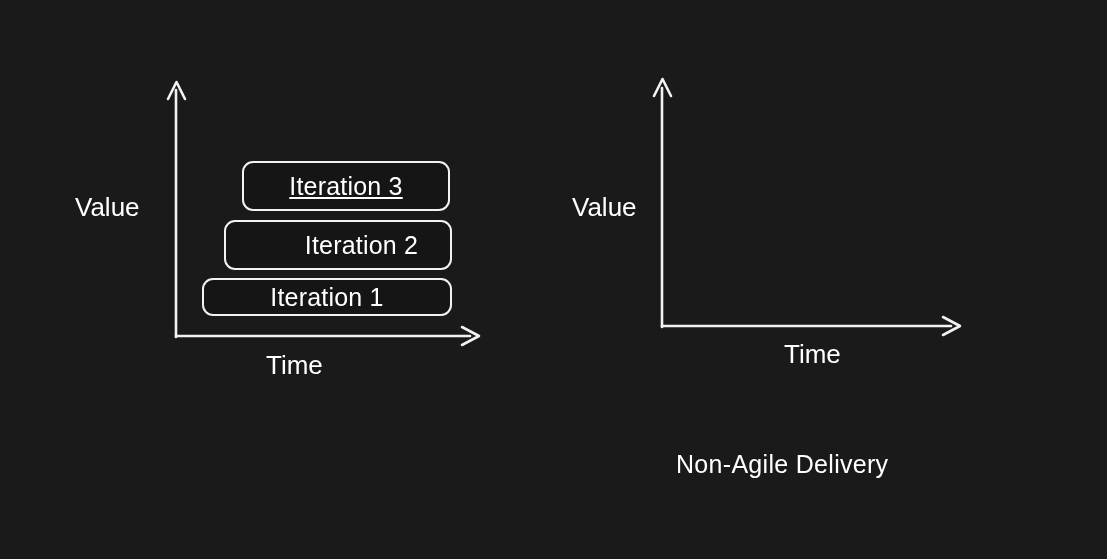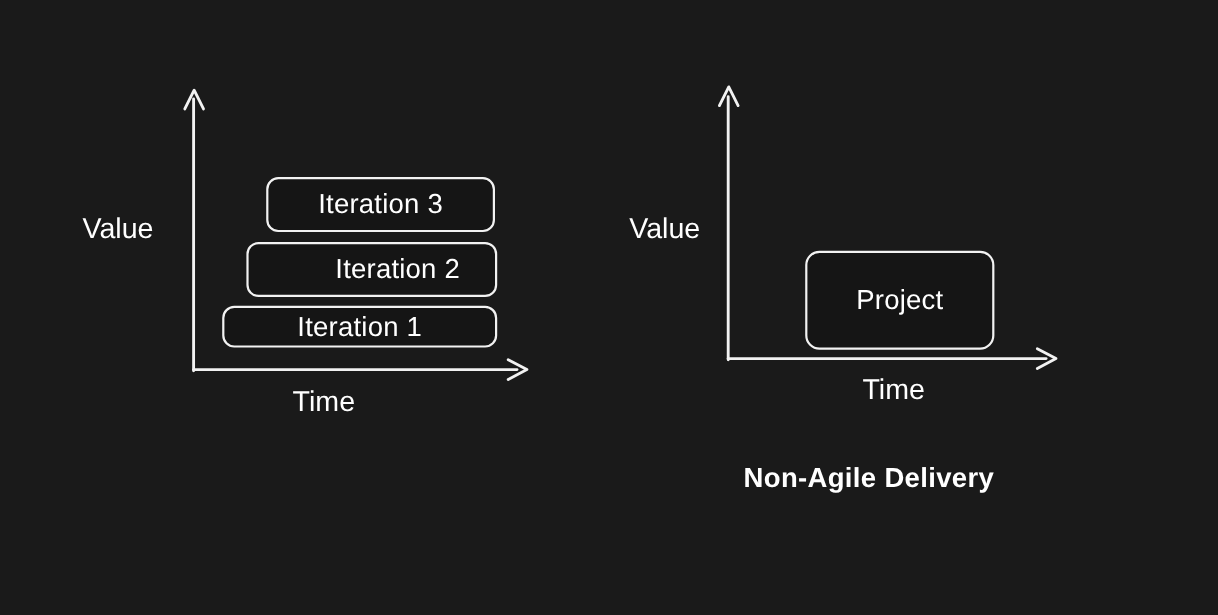--- a/index.html
+++ b/index.html
@@ -67,31 +67,31 @@
     font-weight: 400;
     letter-spacing: 0.3px;
   }
 
   
   #label-value-left { left: 75px;  top: 192px; font-size: 26px; }
   #label-time-left  { left: 266px; top: 350px; font-size: 26px; }
 
   #box-iteration-1 { left: 202px; top: 278px; width: 250px; height: 38px; font-size: 25px; }
   #box-iteration-2 { left: 224px; top: 220px; width: 228px; height: 50px; font-size: 25px; padding-left: 47px; }
-  #box-iteration-3 { left: 242px; top: 161px; width: 208px; height: 50px; font-size: 25px; }
+  #box-iteration-3 { left: 242px; top: 161px; width: 208px; height: 50px; font-size: 25px; text-decoration: underline; }
 
   #caption-agile { left: 205px; top: 447px; }
 
   
   #label-value-right { left: 572px; top: 192px; font-size: 26px; }
   #label-time-right  { left: 784px; top: 339px; font-size: 26px; }
 
   #box-project { left: 732px; top: 228px; width: 172px; height: 90px; font-size: 25px; border-radius: 13px; }
 
-  #caption-nonagile { left: 676px; top: 421px; font-weight: bold; }
+  #caption-nonagile { left: 676px; top: 450px; }
 </style>
 </head>
 <body>
 
 <div id="canvas">
 
   <div class="panel" id="panel-agile">
 
     <svg class="axes-svg" width="553" height="559" viewBox="0 0 553 559">
 
@@ -122,18 +122,17 @@
       <polyline points="654,96 662.5,79 671,96" fill="none" stroke="#f2f2f2" stroke-width="2.6" stroke-linecap="round" stroke-linejoin="round"></polyline>
 
       <line x1="662" y1="326" x2="951" y2="326" stroke="#f2f2f2" stroke-width="2.6" stroke-linecap="round"></line>
       <polyline points="943,317 960,326 943,335" fill="none" stroke="#f2f2f2" stroke-width="2.6" stroke-linecap="round" stroke-linejoin="round"></polyline>
     </svg>
 
     <span class="axis-label" id="label-value-right" style="left:19px">Value</span>
 
     <span class="axis-label" id="label-time-right" style="left:231px">Time</span>
 
-    <div class="box" id="box-project" style="left:179px">Project</div>
 
     <span class="caption" id="caption-nonagile" style="left:123px">Non-Agile Delivery</span>
   </div>
 
 </div>
 
 </body></html>

